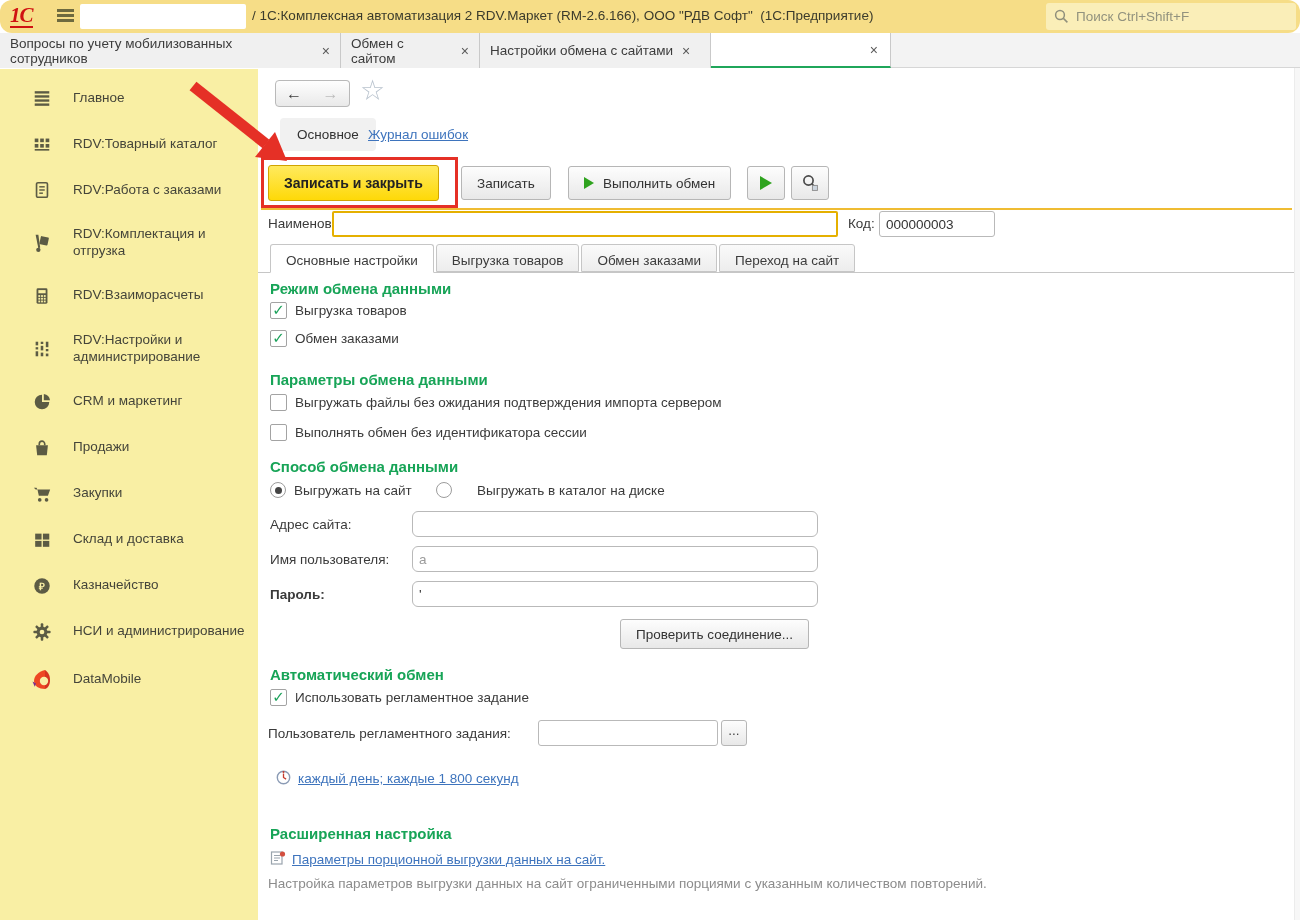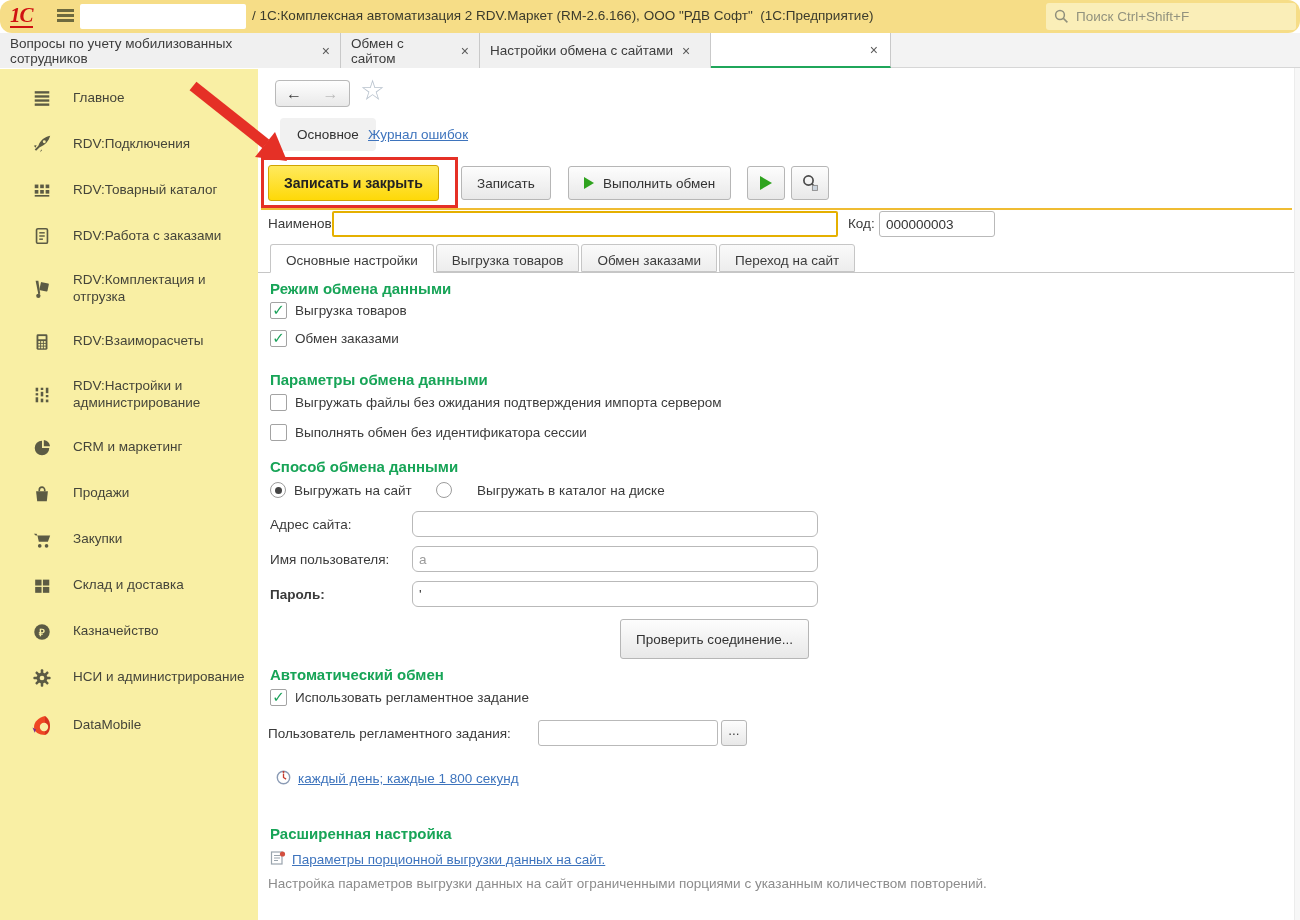--- a/index.html
+++ b/index.html
@@ -127,30 +127,20 @@
           <rect x="3" y="8" width="16" height="2.6"></rect>
           <rect x="3" y="12.5" width="16" height="2.6"></rect>
           <rect x="3" y="17" width="16" height="2.6"></rect>
         </svg>
       </span>
     <span>Главное</span>
   </div>
   <div class="sitem">
     <span class="ic">
         <svg width="20" height="20" viewBox="0 0 22 22" fill="#5c5b44">
-          <path d="M20 2c-6 1-11 5-13 11l-4 4 1.5 1.5 4-4c6-2 10-7 11.5-12.5z"></path>
-          <circle cx="13.5" cy="8.5" r="1.6" fill="#f9efa4"></circle>
-          <path d="M5 12l-3 1 2 2zM10 17l-1 3 2-2z"></path>
-        </svg>
-      </span>
-    <span>RDV:Подключения</span>
-  </div>
-  <div class="sitem">
-    <span class="ic">
-        <svg width="20" height="20" viewBox="0 0 22 22" fill="#5c5b44">
           <rect x="3" y="5" width="4" height="4"></rect>
           <rect x="9" y="5" width="4" height="4"></rect>
           <rect x="15" y="5" width="4" height="4"></rect>
           <rect x="3" y="11" width="4" height="4"></rect>
           <rect x="9" y="11" width="4" height="4"></rect>
           <rect x="15" y="11" width="4" height="4"></rect>
           <rect x="3" y="16.5" width="16" height="1.8"></rect>
         </svg>
       </span>
     <span>RDV:Товарный каталог</span>
@@ -384,21 +374,21 @@
     <span>Выгружать в каталог на диске</span>
   </div>
 
   <span class="flabel" style="left:12px; top:449px;">Адрес сайта:</span>
   <input class="inp" style="left: 154px; top: 443px; width: 406px; border-radius: 6px;" value="">
   <span class="flabel" style="left:12px; top:484px;">Имя пользователя:</span>
   <input class="inp" style="left: 154px; top: 478px; width: 406px; border-radius: 6px; color: rgb(154, 154, 154);" value="а">
   <span class="flabel" style="left:12px; top:519px;font-weight:bold;">Пароль:</span>
   <input class="inp" style="left: 154px; top: 513px; width: 406px; border-radius: 6px;" value="'">
 
-  <div class="btn" style="left:362px; top:551px; height:40px;">
+  <div class="btn" style="left:362px; top:551px; height:30px;">
     <span>Проверить соединение...</span>
   </div>
 
   <div class="sect" style="left:12px; top:598px;">Автоматический обмен</div>
   <div class="cbrow" style="left:12px; top:621px;">
     <span class="cb">
         <span class="mark">✓</span>
       </span>
     <span>Использовать регламентное задание</span>
   </div>

